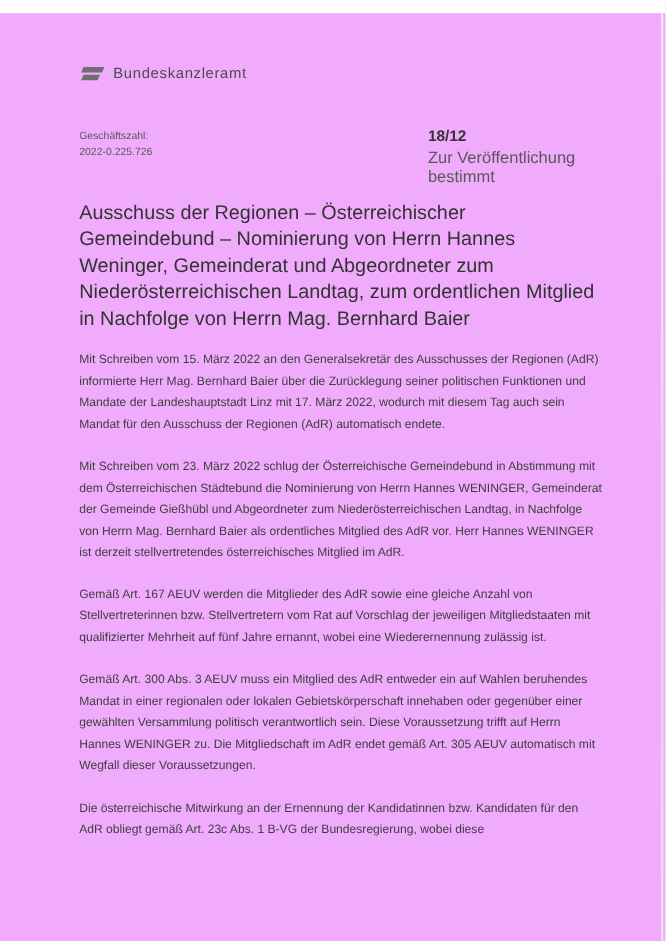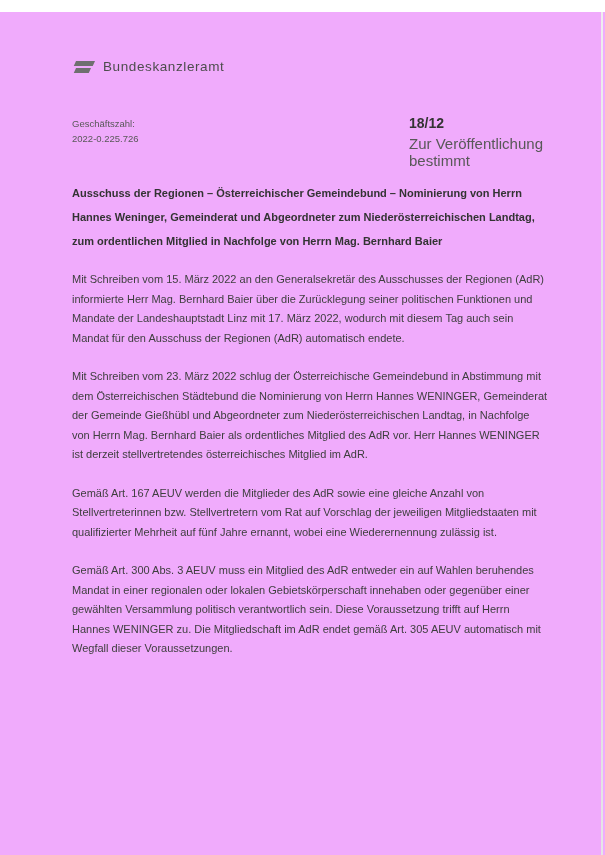--- a/index.html
+++ b/index.html
@@ -68,21 +68,21 @@
   }
   .gz {
     position: absolute;
     left: 0; top: 2px;
     font-size: 9.5px;
     line-height: 15px;
     color: #585858;
   }
   .docblock {
     position: absolute;
-    left: 337px; top: 0;
+    left: 317px; top: 0;
   }
   .doc-number {
     font-size: 14px;
     font-weight: 700;
     color: #333333;
     line-height: 18px;
   }
   .pub-note {
     font-size: 15px;
     color: #585858;
@@ -92,22 +92,22 @@
   .subject {
     margin-top: 29px;
     font-size: 12px;
     font-weight: 700;
     color: #383838;
   }
 
   .doc-title {
     margin: 21px 0 0 0;
     width: 478px;
-    font-size: 11px;
-    font-weight: 700;
+    font-size: 18px;
+    font-weight: 400;
     line-height: 24px;
     color: #333333;
   }
 
   .body-text p {
     width: 476px;
     margin: 19px 0 0 0;
     font-size: 11px;
     line-height: 19.5px;
     color: #3e3e3e;
@@ -140,19 +140,20 @@
     </div>
 
 
     <h1 class="doc-title">Ausschuss der Regionen – Österreichischer Gemeindebund – Nominierung von Herrn Hannes Weninger, Gemeinderat und Abgeordneter zum Niederösterreichischen Landtag, zum ordentlichen Mitglied in Nachfolge von Herrn Mag. Bernhard Baier</h1>
 
     <div class="body-text">
       <p>Mit Schreiben vom 15. März 2022 an den Generalsekretär des Ausschusses der Regionen (AdR) informierte Herr Mag. Bernhard Baier über die Zurücklegung seiner politischen Funktionen und Mandate der Landeshauptstadt Linz mit 17. März 2022, wodurch mit diesem Tag auch sein Mandat für den Ausschuss der Regionen (AdR) automatisch endete.</p>
       <p>Mit Schreiben vom 23. März 2022 schlug der Österreichische Gemeindebund in Abstimmung mit dem Österreichischen Städtebund die Nominierung von Herrn Hannes WENINGER, Gemeinderat der Gemeinde Gießhübl und Abgeordneter zum Niederösterreichischen Landtag, in Nachfolge von Herrn Mag. Bernhard Baier als ordentliches Mitglied des AdR vor. Herr Hannes WENINGER ist derzeit stellvertretendes österreichisches Mitglied im AdR.</p>
       <p>Gemäß Art. 167 AEUV werden die Mitglieder des AdR sowie eine gleiche Anzahl von Stellvertreterinnen bzw. Stellvertretern vom Rat auf Vorschlag der jeweiligen Mitgliedstaaten mit qualifizierter Mehrheit auf fünf Jahre ernannt, wobei eine Wiederernennung zulässig ist.</p>
       <p>Gemäß Art. 300 Abs. 3 AEUV muss ein Mitglied des AdR entweder ein auf Wahlen beruhendes Mandat in einer regionalen oder lokalen Gebietskörperschaft innehaben oder gegenüber einer gewählten Versammlung politisch verantwortlich sein. Diese Voraussetzung trifft auf Herrn Hannes WENINGER zu. Die Mitgliedschaft im AdR endet gemäß Art. 305 AEUV automatisch mit Wegfall dieser Voraussetzungen.</p>
+      <p>Die österreichische Mitwirkung an der Ernennung der Kandidatinnen bzw. Kandidaten für den AdR obliegt gemäß Art. 23c Abs. 1 B-VG der Bundesregierung, wobei diese</p>
     </div>
 
   </div>
 
   <div class="edge-right"></div>
   <div class="edge-bottom"></div>
 </div>
 
 </body></html>

